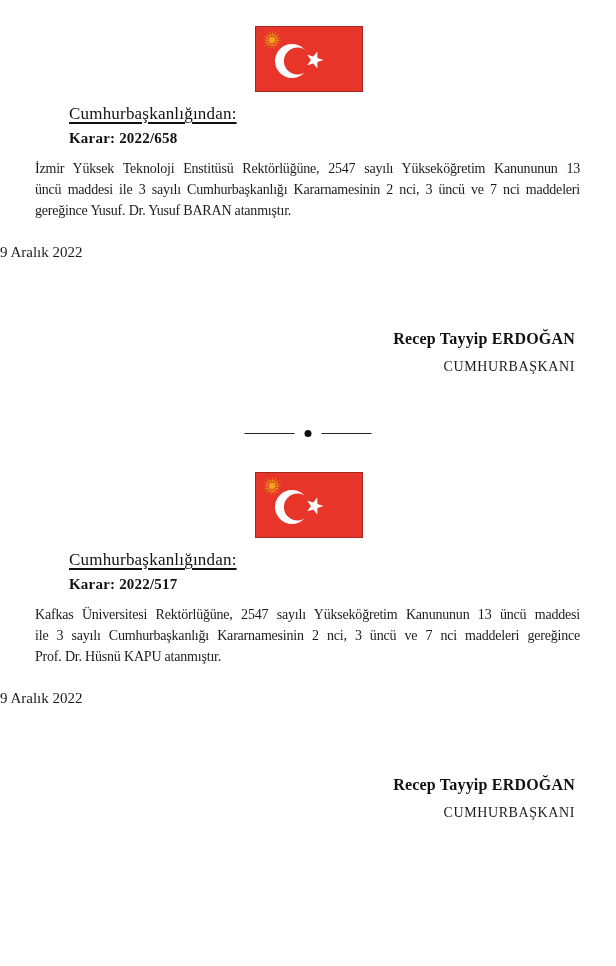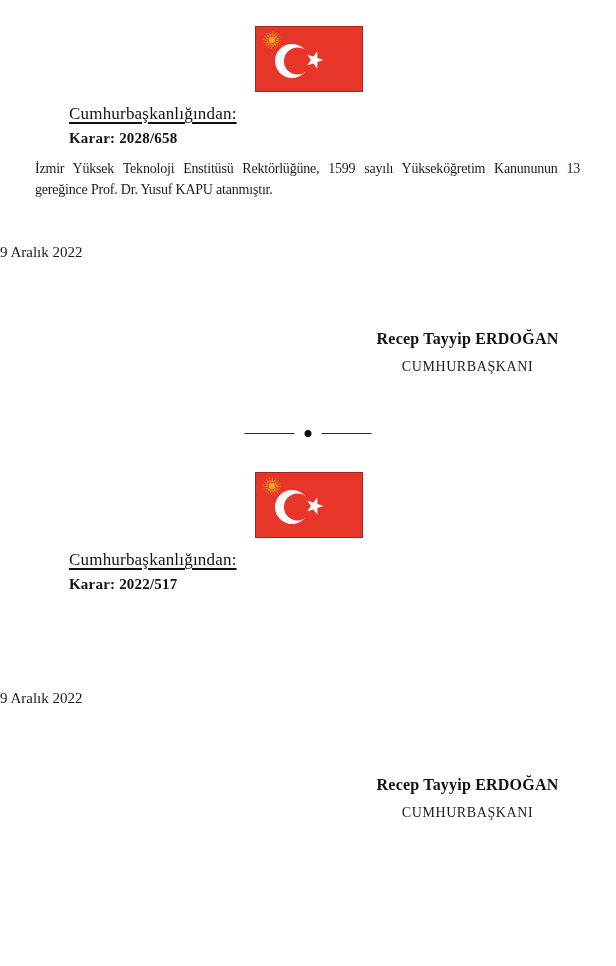--- a/index.html
+++ b/index.html
@@ -26,21 +26,21 @@
   .para{
     position:absolute;left:35px;top:158px;width:545px;
     font-size:14px;line-height:21px;letter-spacing:-0.2px;
   }
   .line{white-space:nowrap;}
   .just{text-align:justify;text-align-last:justify;}
   .date{
     position:absolute;left:0;top:244px;width:616px;text-align:left;font-size:15px;
   }
   .signature{
-    position:absolute;left:360px;top:330px;width:215px;text-align:center;
+    position:absolute;left:360px;top:330px;width:215px;text-align:right;
   }
   .signer-name{font-size:16px;font-weight:bold;color:#111;letter-spacing:.2px;}
   .signer-title{margin-top:11px;font-size:14px;letter-spacing:.6px;}
 
   .separator{
     position:absolute;top:430px;left:50%;transform:translateX(-50%);
     display:flex;align-items:center;gap:10px;
   }
   .sep-line{display:block;width:50px;height:0;border-top:1.6px solid #242424;}
   .sep-dot{display:block;width:7px;height:7px;border-radius:50%;background:#111;}
@@ -58,25 +58,26 @@
       <circle r="3.2" style="fill:var(--sun-gold,#f2a71b)"></circle>
     </g>
     <g>
       <circle cx="37" cy="35" r="17" fill="#ffffff"></circle>
       <circle cx="42.5" cy="35" r="13.6" style="fill:var(--flag-red,#e8352a)"></circle>
     </g>
     <polygon fill="#ffffff" transform="translate(59.5,34) rotate(18)" points="0,-9 2.12,-2.91 8.56,-2.78 3.42,1.11 5.29,7.28 0,3.6 -5.29,7.28 -3.42,1.11 -8.56,-2.78 -2.12,-2.91"></polygon>
   </svg>
 
   <div class="authority">Cumhurbaşkanlığından:</div>
-  <div class="decision">Karar: 2028/658</div>
+  <div class="decision">Karar: 2022/658</div>
 
   <div class="para">
-    <div class="line just">İzmir Yüksek Teknoloji Enstitüsü Rektörlüğüne, 1599 sayılı Yükseköğretim Kanununun 13</div>
-    <div class="line">gereğince Prof. Dr. Yusuf KAPU atanmıştır.</div>
+    <div class="line just">İzmir Yüksek Teknoloji Enstitüsü Rektörlüğüne, 2547 sayılı Yükseköğretim Kanununun 13</div>
+    <div class="line just">üncü maddesi ile 3 sayılı Cumhurbaşkanlığı Kararnamesinin 2 nci, 3 üncü ve 7 nci maddeleri</div>
+    <div class="line">gereğince Yusuf. Dr. Yusuf BARAN atanmıştır.</div>
   </div>
 
   <div class="date">9 Aralık 2022</div>
 
   <div class="signature">
     <div class="signer-name">Recep Tayyip ERDOĞAN</div>
     <div class="signer-title">CUMHURBAŞKANI</div>
   </div>
 </div>
 
@@ -98,20 +99,25 @@
     <g>
       <circle cx="37" cy="35" r="17" fill="#ffffff"></circle>
       <circle cx="42.5" cy="35" r="13.6" style="fill:var(--flag-red,#e8352a)"></circle>
     </g>
     <polygon fill="#ffffff" transform="translate(59.5,34) rotate(18)" points="0,-9 2.12,-2.91 8.56,-2.78 3.42,1.11 5.29,7.28 0,3.6 -5.29,7.28 -3.42,1.11 -8.56,-2.78 -2.12,-2.91"></polygon>
   </svg>
 
   <div class="authority">Cumhurbaşkanlığından:</div>
   <div class="decision">Karar: 2022/517</div>
 
+  <div class="para">
+    <div class="line just">Kafkas Üniversitesi Rektörlüğüne, 2547 sayılı Yükseköğretim Kanununun 13 üncü maddesi</div>
+    <div class="line just">ile 3 sayılı Cumhurbaşkanlığı Kararnamesinin 2 nci, 3 üncü ve 7 nci maddeleri gereğince</div>
+    <div class="line">Prof. Dr. Hüsnü KAPU atanmıştır.</div>
+  </div>
 
   <div class="date">9 Aralık 2022</div>
 
   <div class="signature">
     <div class="signer-name">Recep Tayyip ERDOĞAN</div>
     <div class="signer-title">CUMHURBAŞKANI</div>
   </div>
 </div>
 
 </body></html>

